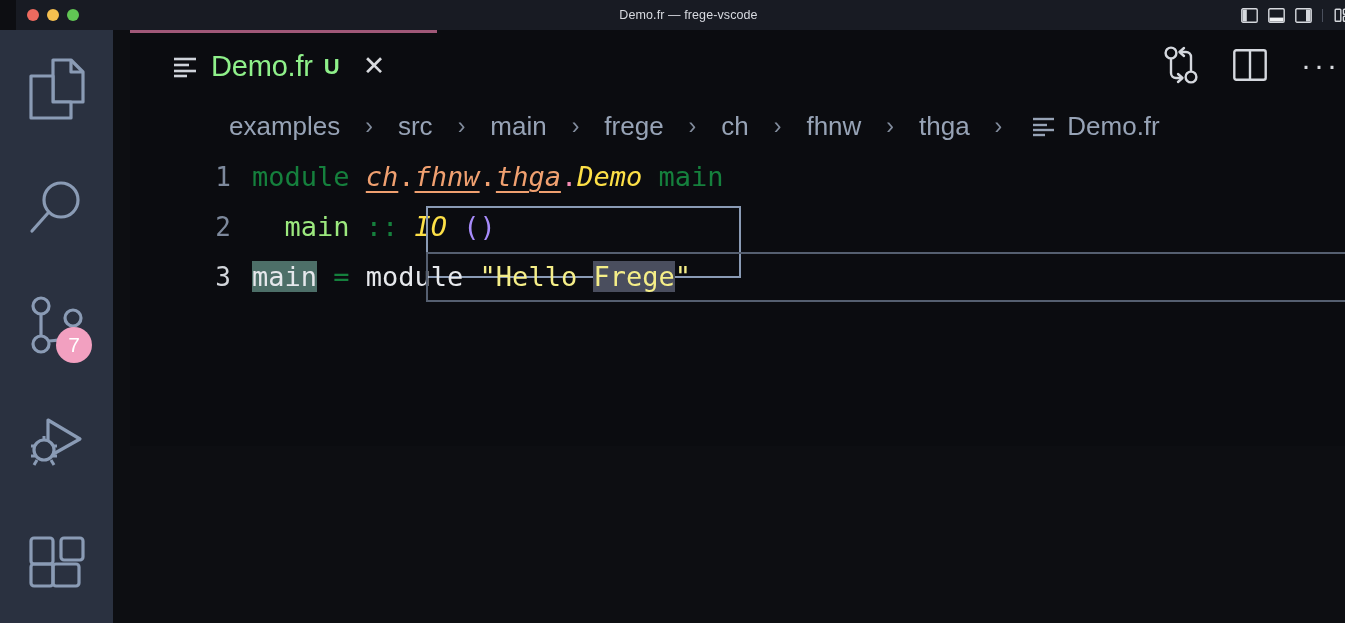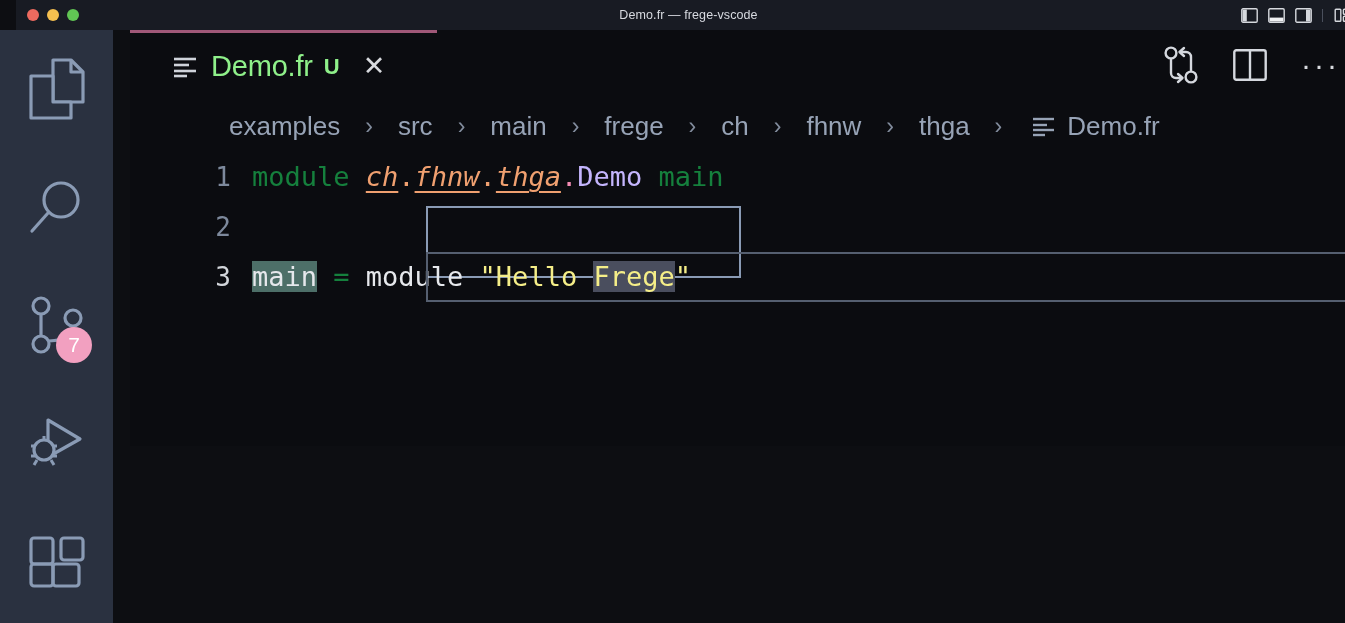--- a/index.html
+++ b/index.html
@@ -227,21 +227,21 @@
   .codetext {
     white-space: pre;
     position: relative;
   }
 
   
   .t-kw      { color: #15803d; }
   .t-mod     { color: #f0a070; font-style: italic; text-decoration: underline; text-underline-offset: 5px; text-decoration-thickness: 2px; }
   .t-dot     { color: #f0a070; }
   .t-dot2    { color: #f48cb4; }
-  .t-type    { color: #c4b5fd; }
+  .t-type    { color: #fde047; font-style: italic; }
   .t-fn      { color: #9ce87e; }
   .t-punct   { color: #a78bfa; }
   .t-plain   { color: #e6e8ec; }
   .t-str     { color: #f5ee88; }
 
   
   .sigbox {
     position: absolute;
     left: 296px;
     top: 4px;
@@ -451,20 +451,21 @@
 
     <div class="code">
 
       <div class="line">
         <span class="ln">1</span>
         <span class="codetext"><span class="t-kw">module </span><span class="t-mod">ch</span><span class="t-dot">.</span><span class="t-mod">fhnw</span><span class="t-dot">.</span><span class="t-mod">thga</span><span class="t-dot2">.</span><span class="t-type">Demo</span><span class="t-plain"> </span><span class="t-kw">main</span></span>
       </div>
 
       <div class="line">
         <span class="ln">2</span>
+        <span class="codetext">&nbsp;&nbsp;<span class="t-fn">main </span><span class="t-kw">:: </span><span class="t-type">IO </span><span class="t-punct">()</span></span>
         <div class="sigbox"></div>
       </div>
 
       <div class="line">
         <span class="ln active">3</span>
         <span class="codetext"><span class="t-plain occ-hl">main</span><span class="t-plain"> </span><span class="t-kw">=</span><span class="t-plain"> module </span><span class="t-str">"Hello </span><span class="t-str sel-hl">Frege</span><span class="t-str">"</span></span>
         <div class="curline"></div>
         <div class="ruler-mark"></div>
       </div>
 

